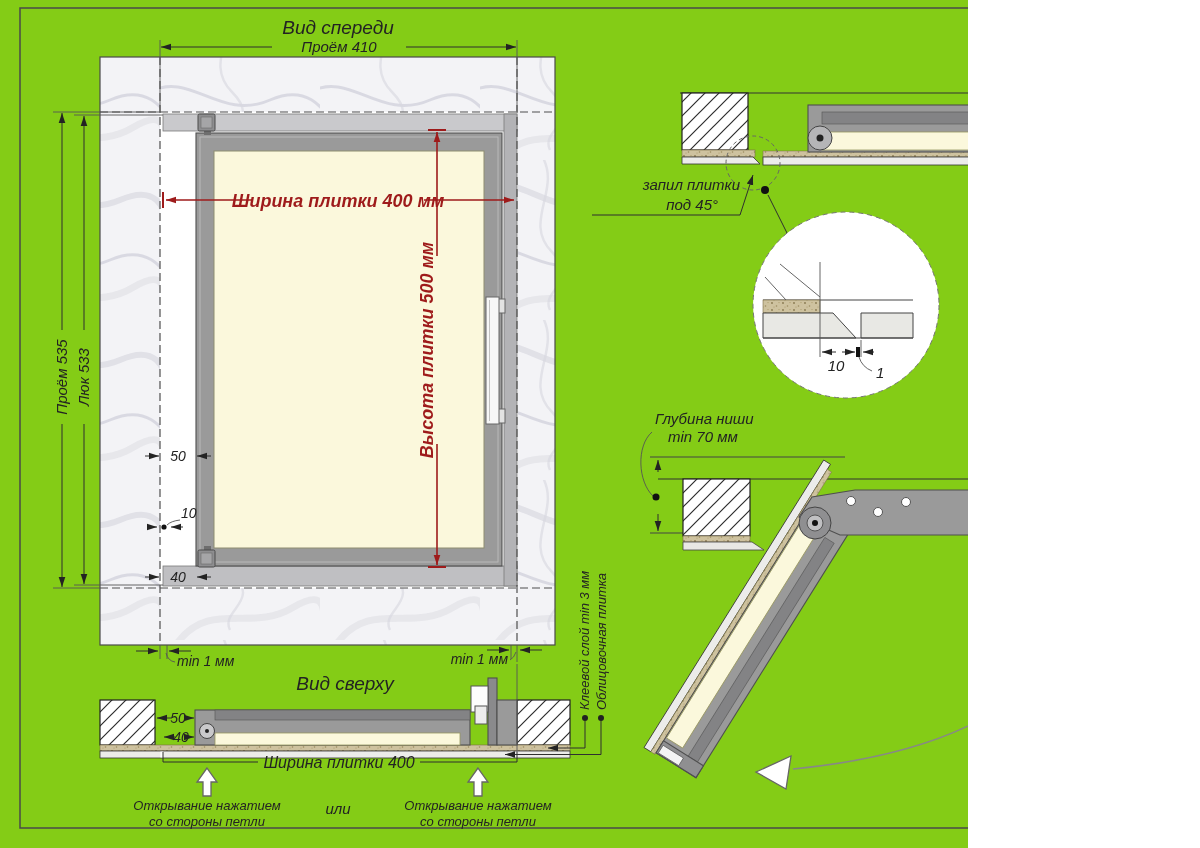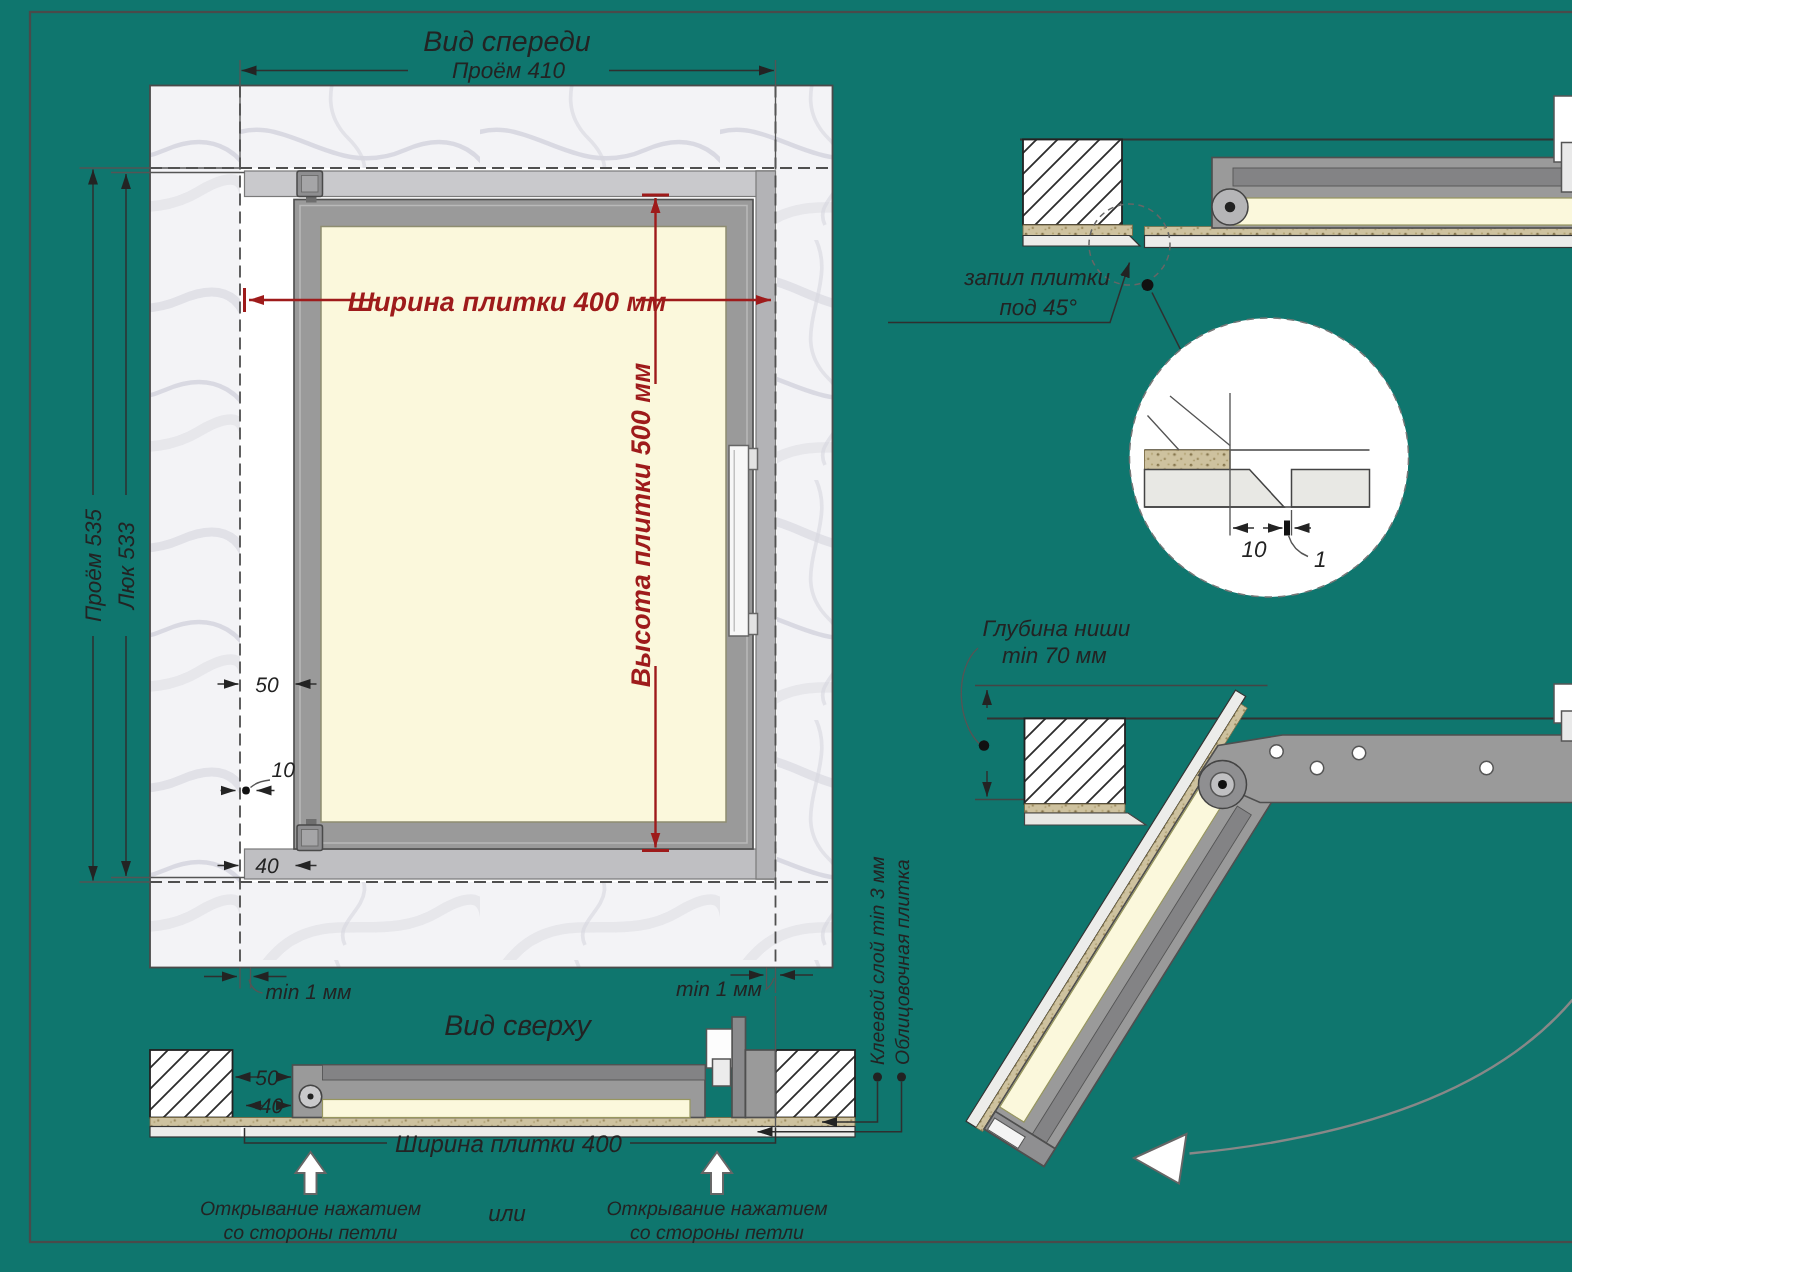--- a/index.html
+++ b/index.html
@@ -1,16 +1,16 @@
 <!DOCTYPE html>
 <html><head>
 <meta charset="utf-8">
 <style>
   html,body{margin:0;padding:0;background:#fff;}
-  .stage{position:relative;width:1048px;height:848px;background:#0f766e;overflow:hidden;}
+  .stage{position:relative;width:968px;height:848px;background:#84cc16;overflow:hidden;}
   svg{display:block;}
   text{font-family:"Liberation Sans","DejaVu Sans",sans-serif;font-style:italic;fill:#232323;}
   .s19{font-size:19px;}
   .s16{font-size:16px;}
   .s15{font-size:15px;}
   .s14{font-size:14px;}
   .s13{font-size:13px;}
   .red{fill:#9e1b1b;font-weight:bold;font-size:18px;}
   .dim{stroke:#2f2f2f;stroke-width:1;fill:none;}
   .thin{stroke:#555;stroke-width:.9;fill:none;}

